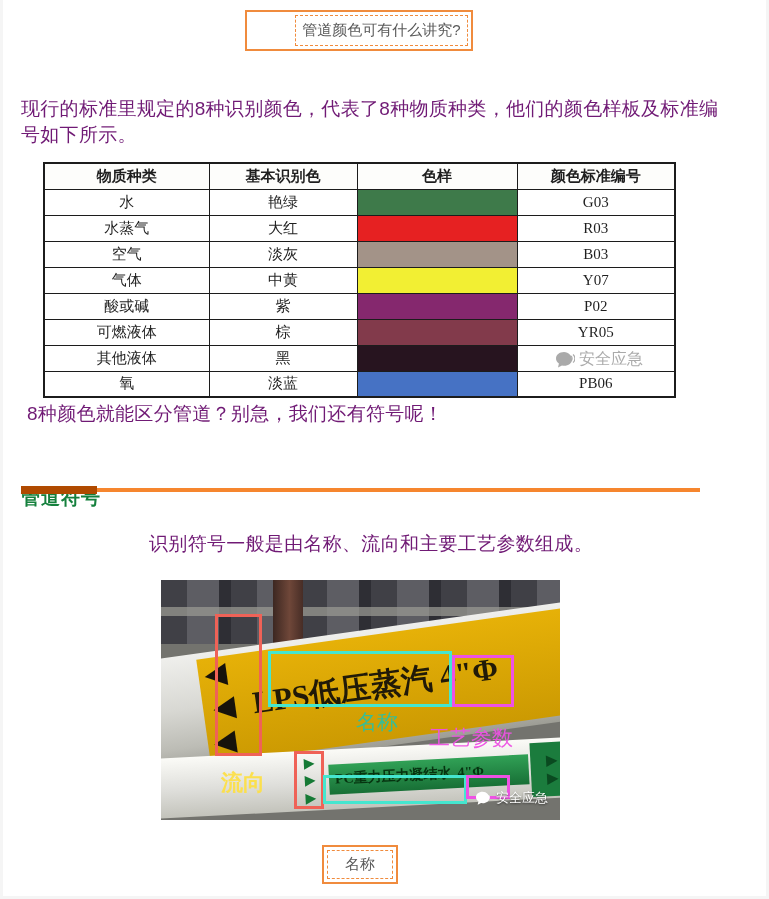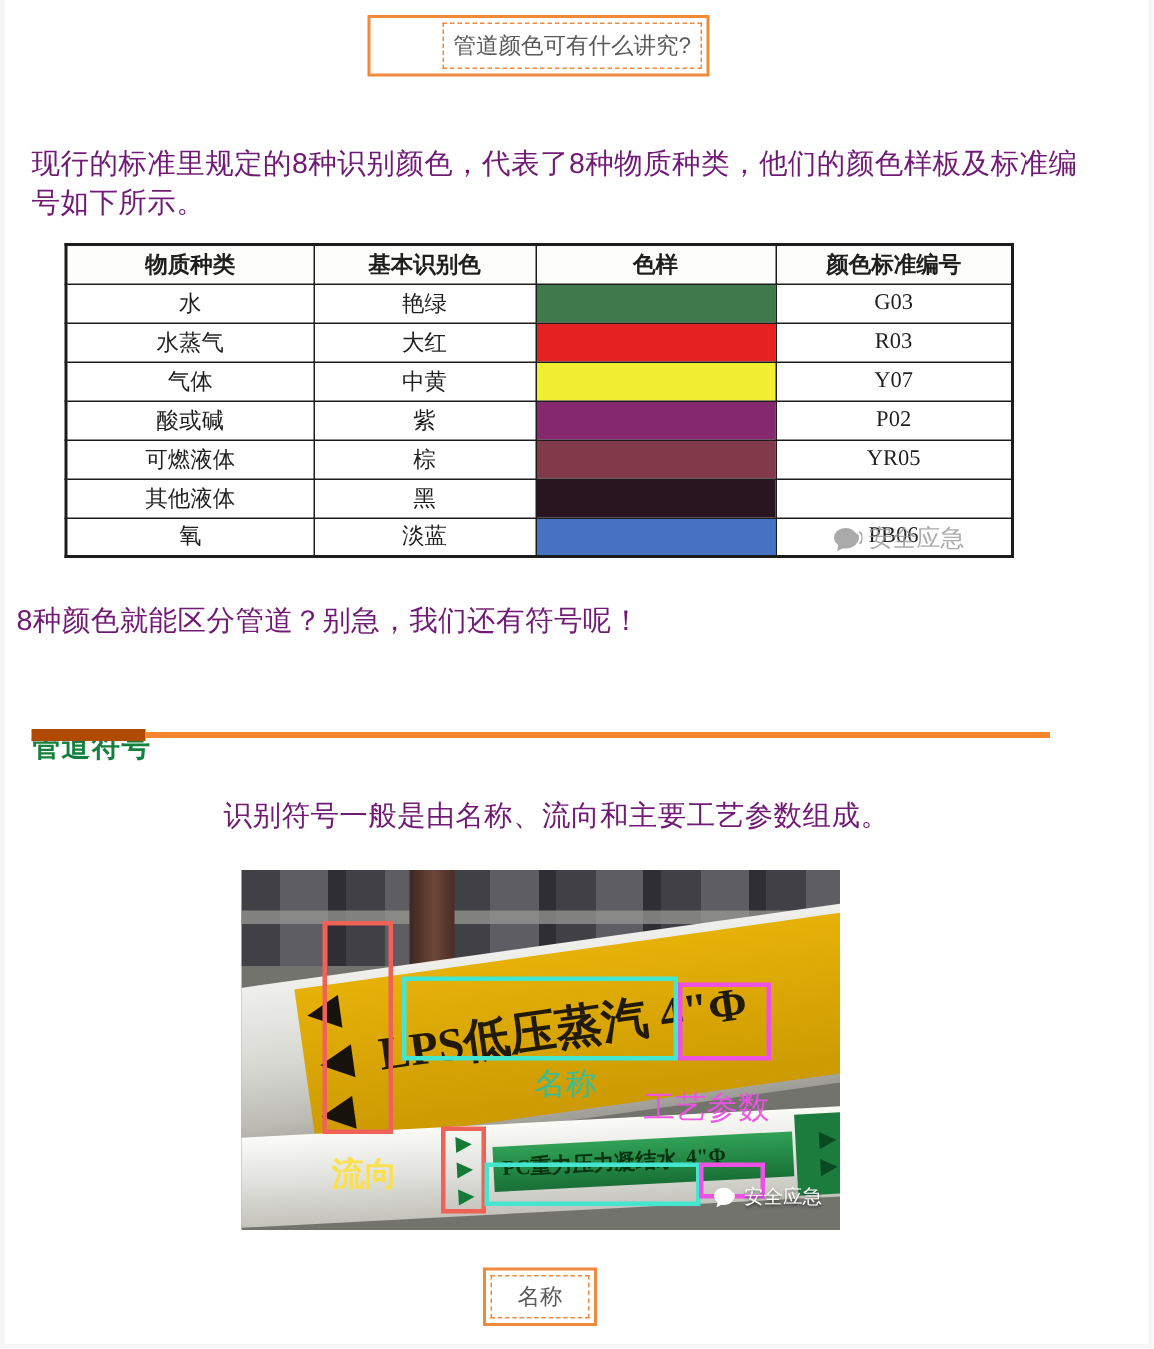--- a/index.html
+++ b/index.html
@@ -115,20 +115,26 @@
           <td style="background: rgb(62, 122, 74);"></td>
           <td>G03</td>
         </tr>
         <tr>
           <td>水蒸气</td>
           <td>大红</td>
           <td style="background: rgb(230, 33, 34);"></td>
           <td>R03</td>
         </tr>
         <tr>
+          <td>空气</td>
+          <td>淡灰</td>
+          <td style="background: rgb(163, 147, 136);"></td>
+          <td>B03</td>
+        </tr>
+        <tr>
           <td>气体</td>
           <td>中黄</td>
           <td style="background: rgb(242, 239, 51);"></td>
           <td>Y07</td>
         </tr>
         <tr>
           <td>酸或碱</td>
           <td>紫</td>
           <td style="background: rgb(133, 40, 110);"></td>
           <td>P02</td>
@@ -155,21 +161,21 @@
   </table>
 
   <div class="abs wm wm-table" style="left:552px; top:349px;">
     <svg width="20" height="18" viewBox="0 0 20 18">
       <path d="M9 1C4.3 1 1 3.9 1 7.4c0 2 1.1 3.8 2.9 5L3 16.5l4-2c.7.1 1.3.2 2 .2 4.7 0 8-2.9 8-6.3S13.7 1 9 1z" fill="currentColor"></path>
       <path d="M16 5c1.5 1 1.5 4 0 5M18 3.5c2.5 1.8 2.5 6.2 0 8" stroke="currentColor" stroke-width="1.2" fill="none"></path>
     </svg>
     <span>安全应急</span>
   </div>
 
-  <div class="abs para" style="left:8px; top:401px; width:700px;">8种颜色就能区分管道？别急，我们还有符号呢！</div>
+  <div class="abs para" style="left:24px; top:401px; width:700px;">8种颜色就能区分管道？别急，我们还有符号呢！</div>
 
   <div class="abs sec-title" style="left:18px; top:458px;">管道符号</div>
   <div class="abs" style="left:18px; top:486px; width:679px; height:8px;">
     <div class="sec-line-dark abs" style="left:0; top:0;"></div>
     <div class="sec-line-light abs" style="left:76px; top:2px; width:603px;"></div>
   </div>
 
   <div class="abs para" style="left:18px; top:531px; width:700px;text-align:center;">识别符号一般是由名称、流向和主要工艺参数组成。</div>
 
   <div class="abs photo" style="left:158px; top:580px;">

